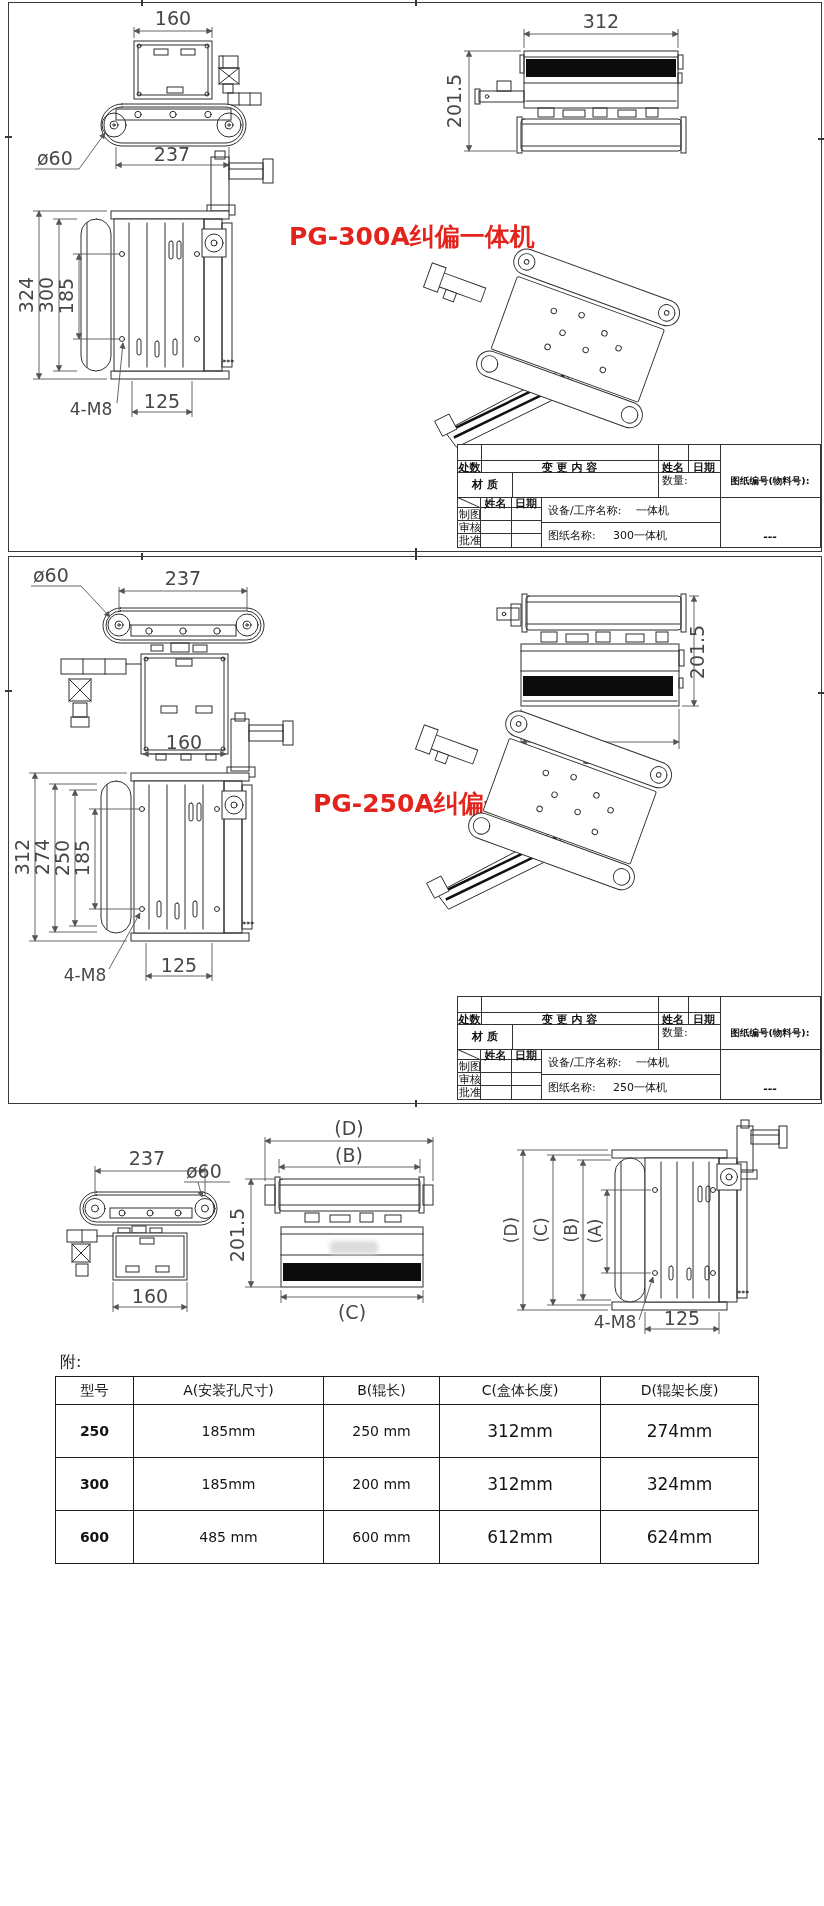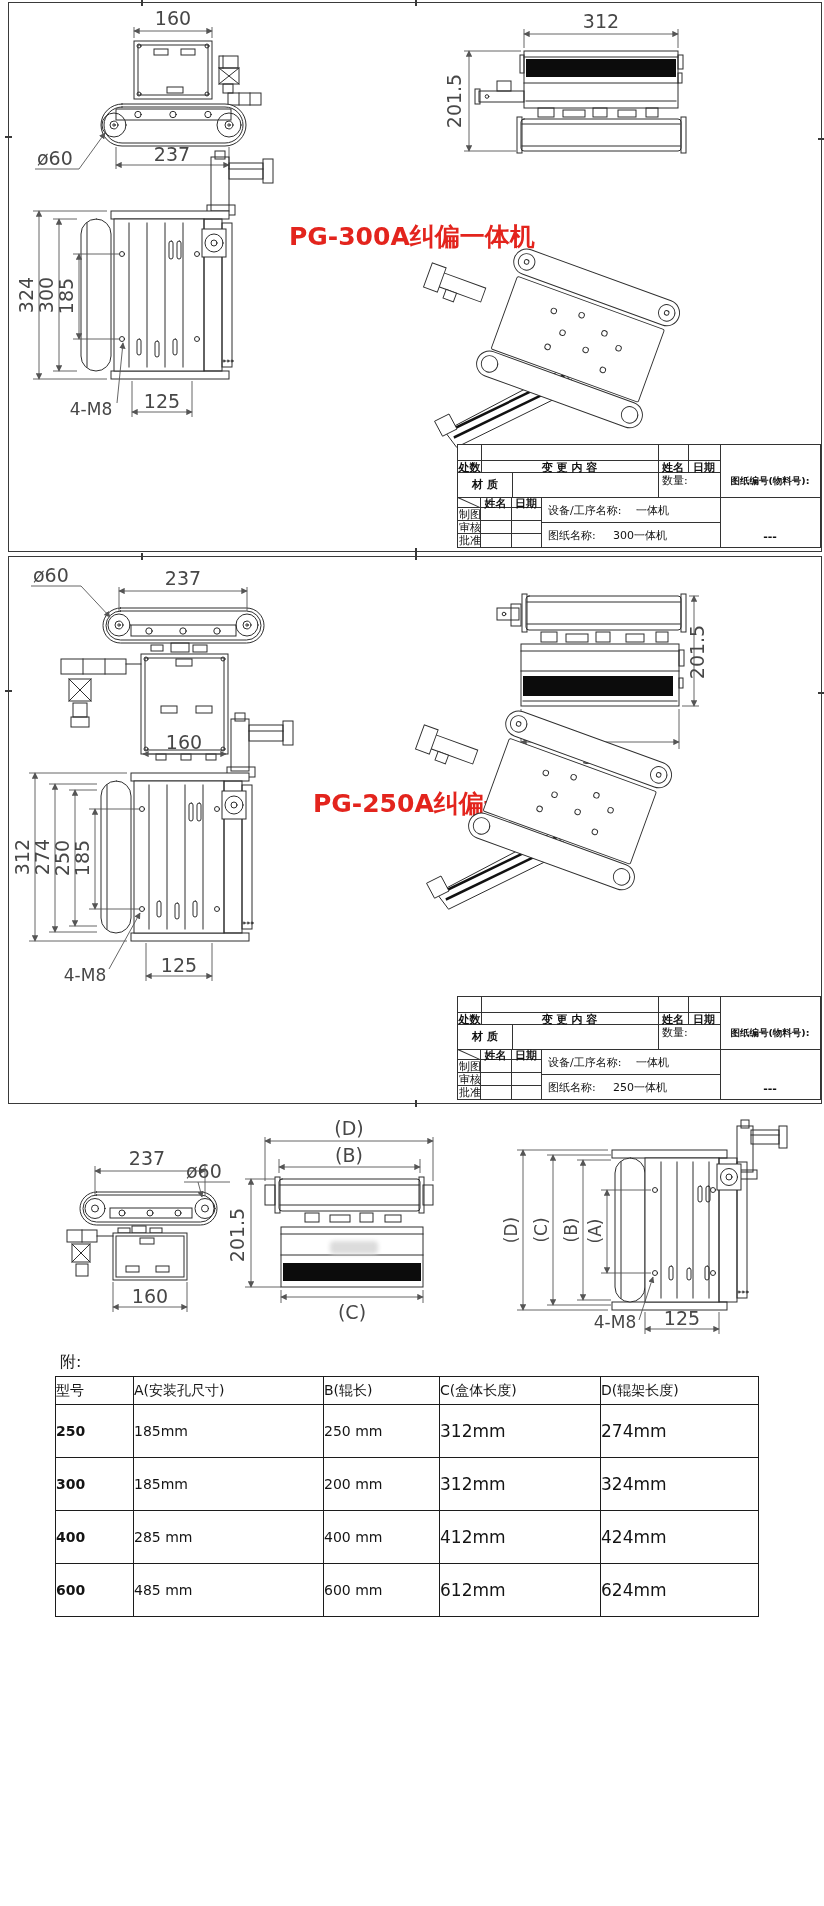--- a/index.html
+++ b/index.html
@@ -19,21 +19,21 @@
   .red-title{position:absolute;color:#e3241d;font-size:25px;font-weight:700;white-space:nowrap;}
   
   .tblock{position:absolute;right:0;bottom:3px;width:362px;height:102px;border:1px solid #333;background:#fff;}
   .tblock .vl{position:absolute;width:1px;background:#333;}
   .tblock .hl{position:absolute;height:1px;background:#333;}
   .tblock .diag{position:absolute;left:0;top:52px;width:24.2px;height:1px;background:#333;transform-origin:0 0;transform:rotate(24.4deg);}
   .tblock span{position:absolute;font-size:11px;color:#111;line-height:1.15;white-space:nowrap;}
   .tc{text-align:center;font-weight:bold;}
   
   .spec{position:absolute;left:55px;top:1376px;border-collapse:collapse;table-layout:fixed;background:#fff;}
-  .spec th,.spec td{border:1px solid #1c1c1c;text-align:left;vertical-align:middle;padding:0;color:#141414;}
+  .spec th,.spec td{border:1px solid #1c1c1c;text-align:center;vertical-align:middle;padding:0;color:#141414;}
   .spec th{height:27px;font-size:14px;font-weight:400;}
   .spec td{height:52px;font-size:14px;}
   .spec td.big{font-size:17px;}
   .spec td.model{font-weight:700;}
   .note{position:absolute;font-size:16px;color:#222;}
   .blur-mark{filter:blur(2px);}
 </style>
 </head>
 <body>
 
@@ -721,27 +721,20 @@
           <td class="big">274mm</td>
         </tr>
       <tr>
           <td class="model">300</td>
           <td>185mm</td>
           <td>200 mm</td>
           <td class="big">312mm</td>
           <td class="big">324mm</td>
         </tr>
       <tr>
-          <td class="model">400</td>
-          <td>285 mm</td>
-          <td>400 mm</td>
-          <td class="big">412mm</td>
-          <td class="big">424mm</td>
-        </tr>
-      <tr>
           <td class="model">600</td>
           <td>485 mm</td>
           <td>600 mm</td>
           <td class="big">612mm</td>
           <td class="big">624mm</td>
         </tr>
     </tbody>
   </table>
 
 </div>

